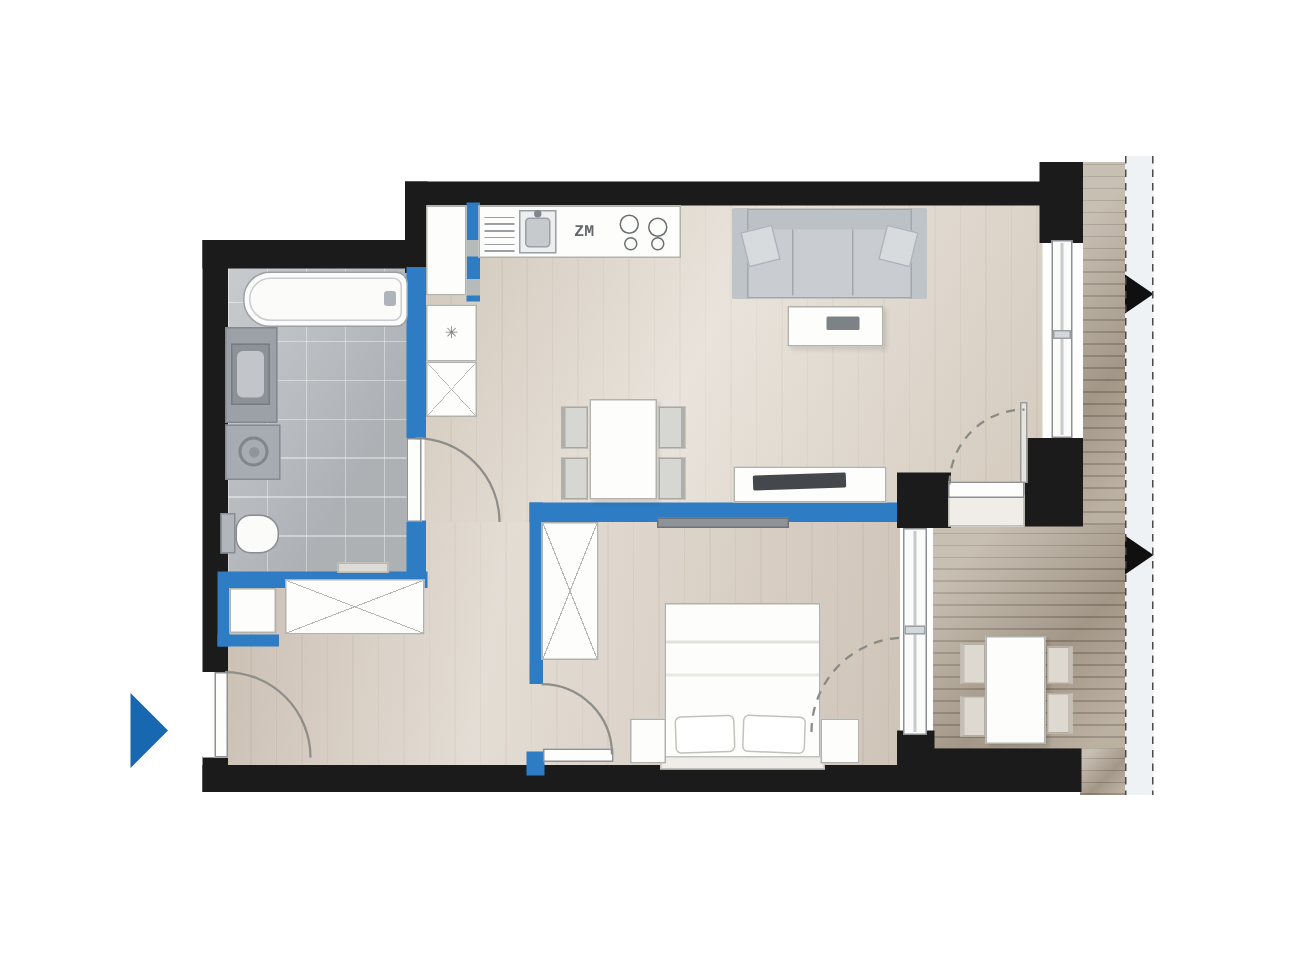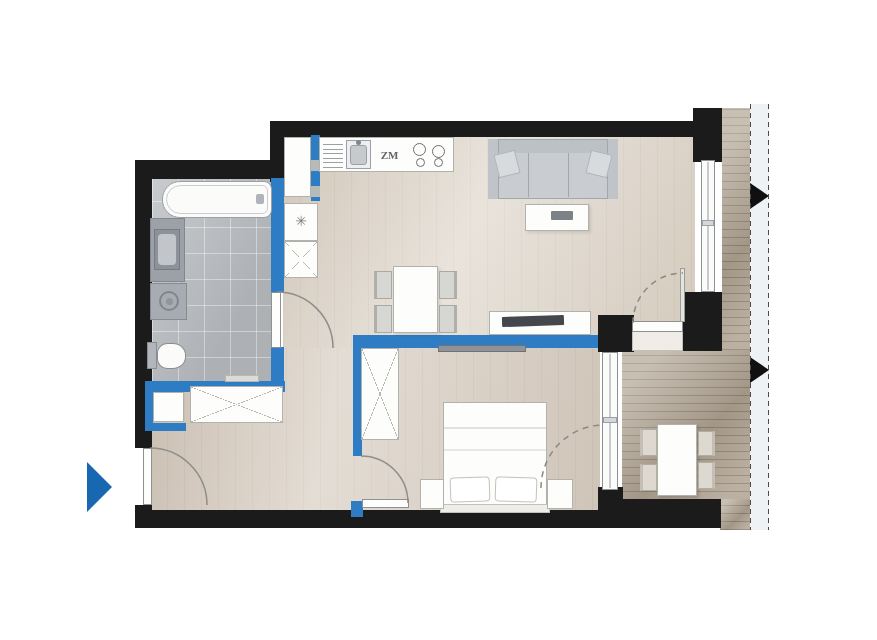--- a/index.html
+++ b/index.html
@@ -1,17 +1,17 @@
 <!DOCTYPE html>
 <html><head>
 <meta charset="utf-8">
 <style>
   html,body{margin:0;padding:0;background:#ffffff;}
   .canvas{position:relative;width:877px;height:640px;background:#ffffff;overflow:hidden;
-          font-family:Liberation Serif, serif;}
+          font-family:Liberation Mono, monospace;}
   .abs{position:absolute;box-sizing:border-box;}
   .wallK{background:#1b1b1b;}
   .wallB{background:#2e7cc3;}
   .furn{background:#fdfdfb;border:1px solid #b2b2ac;}
   .grayfurn{background:#d6d6d2;border:1px solid #a9a9a3;}
   .xcab{background-color:#fdfdfb;border:1px solid #b2b2ac;
         background-image:
           linear-gradient(to bottom right, transparent 49.5%, #b7b7b1 49.5%, #b7b7b1 50.5%, transparent 50.5%),
           linear-gradient(to bottom left,  transparent 49.5%, #b7b7b1 49.5%, #b7b7b1 50.5%, transparent 50.5%);}
   .wood{background-color:#dbd2c6;

